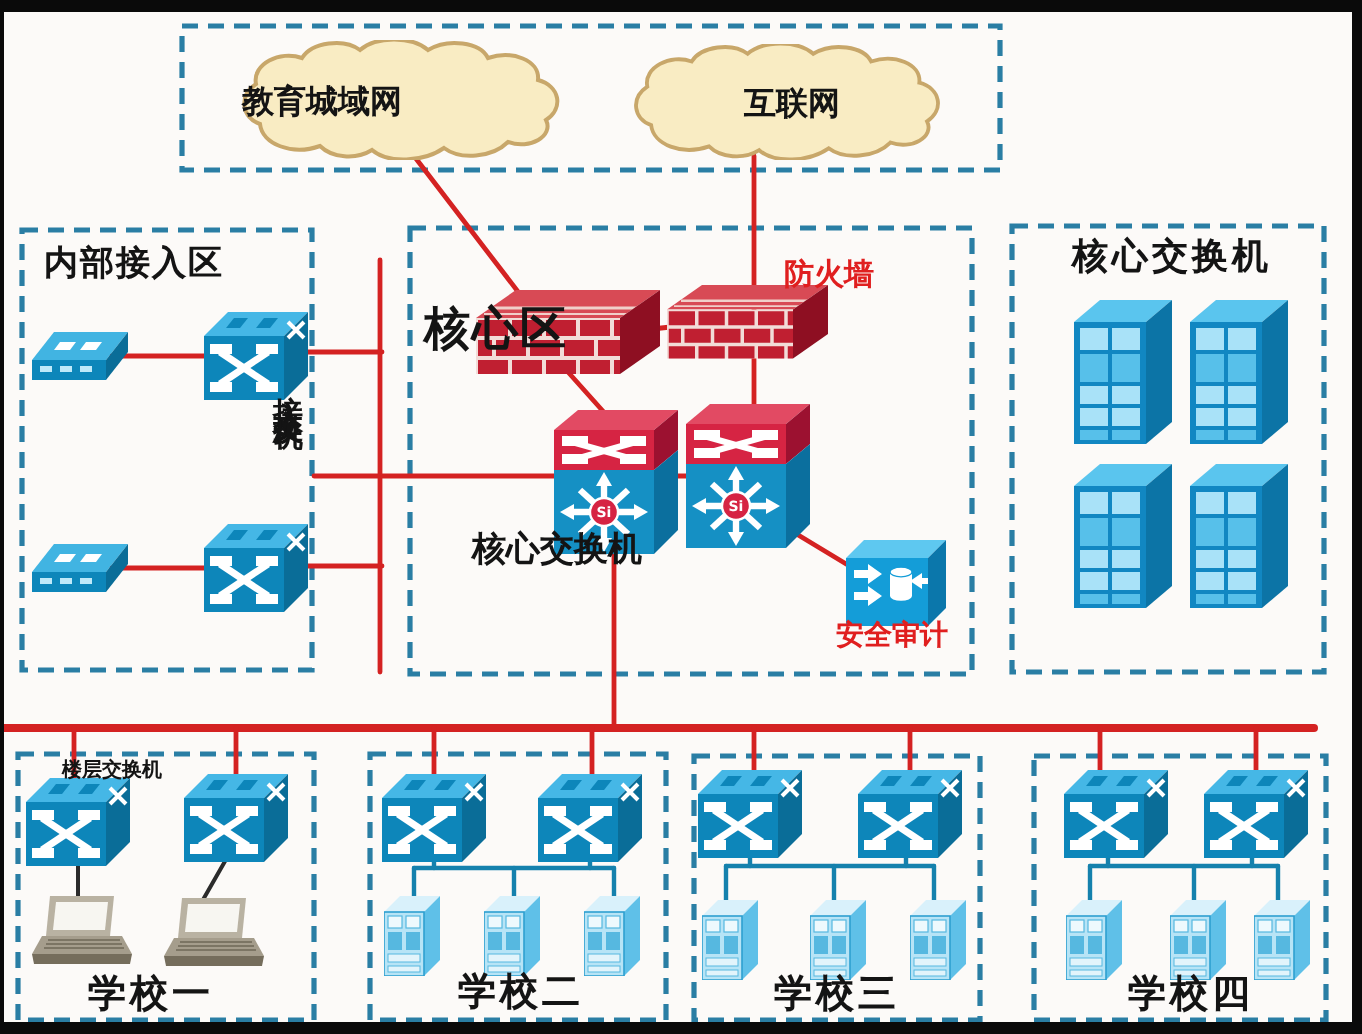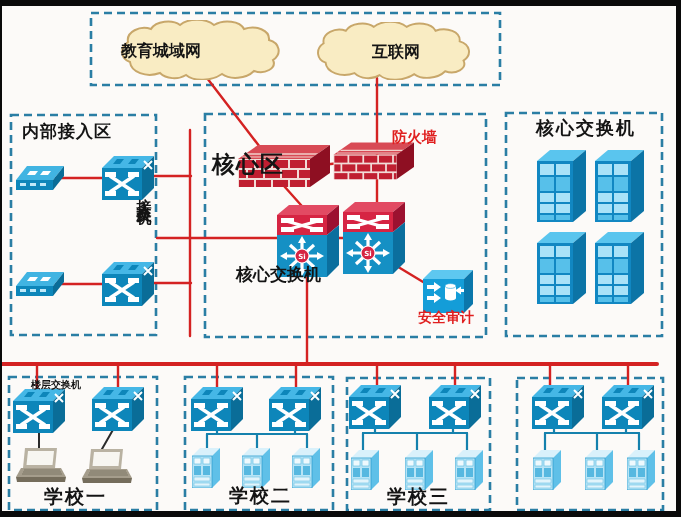--- a/index.html
+++ b/index.html
@@ -296,18 +296,19 @@
   <div class="lbl" id="lbl-access">接入交换机</div>
   <div class="lbl" id="lbl-core-zone">核心区</div>
   <div class="lbl red" id="lbl-firewall">防火墙</div>
   <div class="lbl" id="lbl-core-switch">核心交换机</div>
   <div class="lbl red" id="lbl-audit">安全审计</div>
   <div class="lbl" id="lbl-server">核心交换机</div>
   <div class="lbl" id="lbl-floor">楼层交换机</div>
   <div class="lbl school-name" id="lbl-s1">学校一</div>
   <div class="lbl school-name" id="lbl-s2">学校二</div>
   <div class="lbl school-name" id="lbl-s3">学校三</div>
+  <div class="lbl school-name" id="lbl-s4">学校四</div>
 
   <div class="frame" id="frame-top"></div>
   <div class="frame" id="frame-bottom"></div>
   <div class="frame" id="frame-left"></div>
   <div class="frame" id="frame-right"></div>
 </div>
 
 </body></html>

